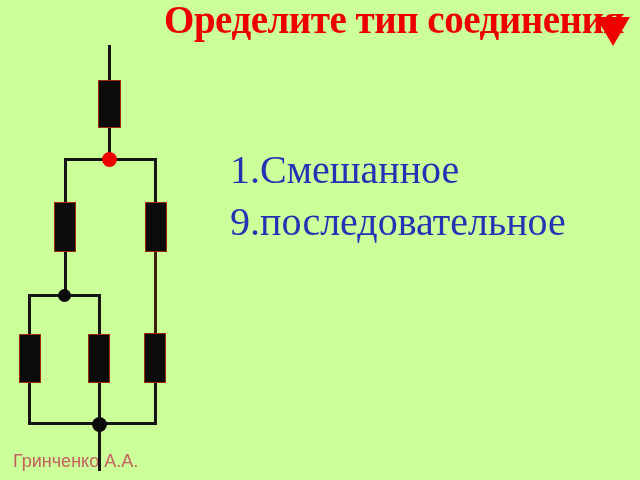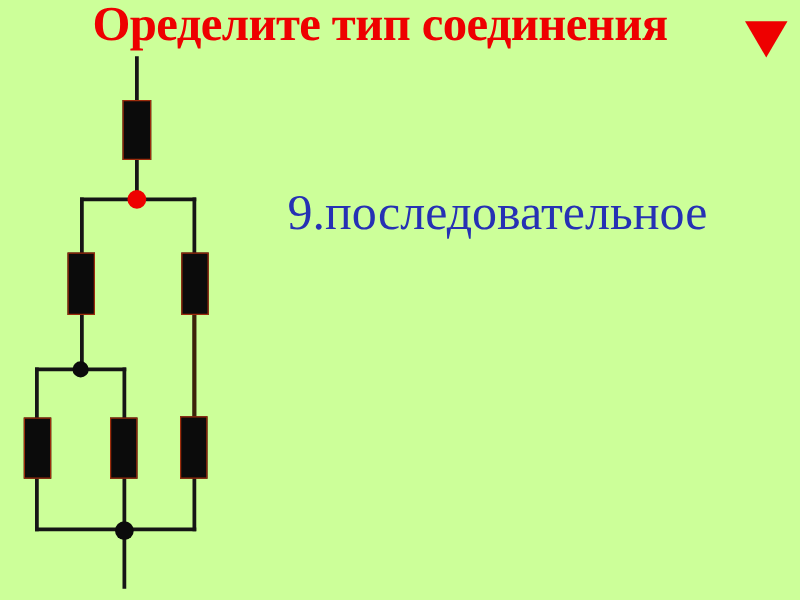--- a/index.html
+++ b/index.html
@@ -11,23 +11,23 @@
     width: 640px;
     height: 480px;
     background: #ccff99;
     overflow: hidden;
   }
 
   
   .title {
     position: absolute;
     top: 0;
-    left: 0;
+    left: 16px;
     width: 608px;
-    text-align: center;
+    text-align: right;
     font-family: "Liberation Serif", serif;
     font-weight: bold;
     font-size: 39px;
     line-height: 40px;
     color: #ee0000;
     letter-spacing: -0.5px;
     white-space: nowrap;
     z-index: 1;
   }
 
@@ -115,23 +115,25 @@
 </head>
 <body>
 
 <div class="slide">
 
   <div class="title">Оределите тип соединения</div>
 
   <div class="nav-triangle"></div>
 
   <div class="options">
+    <div>1.Смешанное</div>
     <div>9.последовательное</div>
   </div>
 
+  <div class="author">Гринченко А.А.</div>
 
   <div class="circuit">
 
     <div class="wire w-top-in"></div>
     <div class="wire w-h1"></div>
     <div class="wire w-left-branch"></div>
     <div class="wire w-h2"></div>
     <div class="wire w-subleft"></div>
     <div class="wire w-subright"></div>
     <div class="wire w-right-branch"></div>

